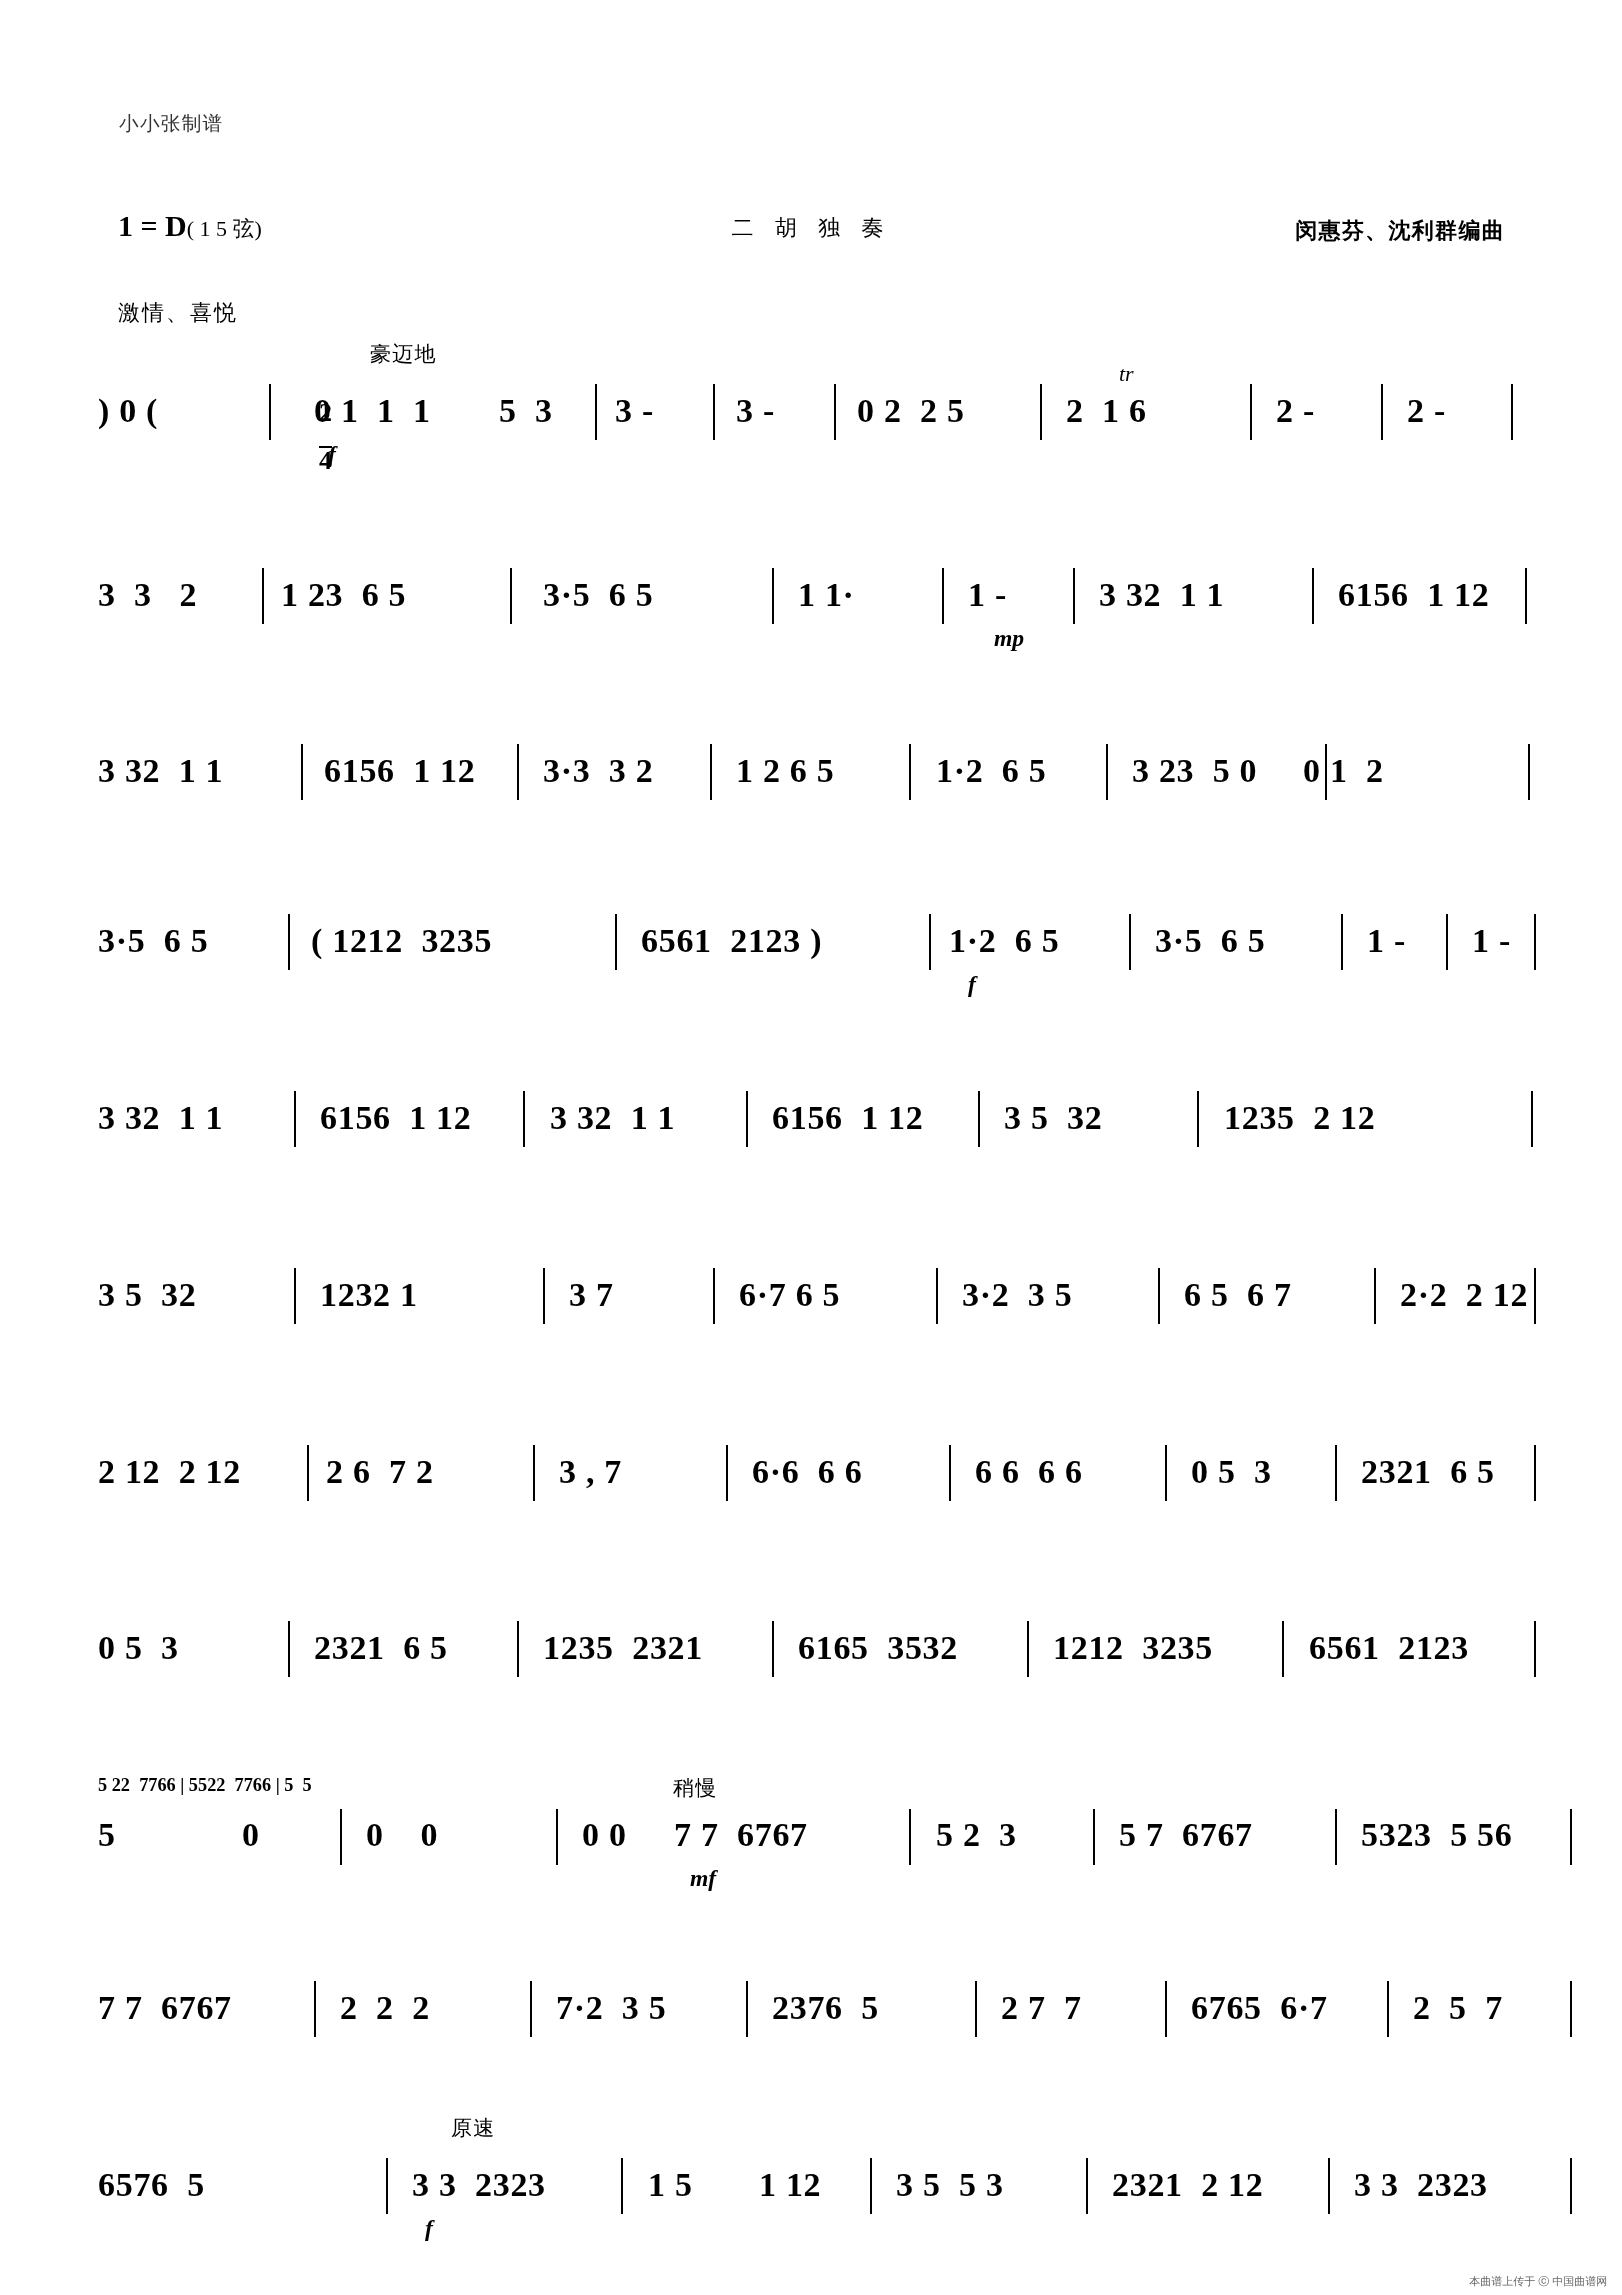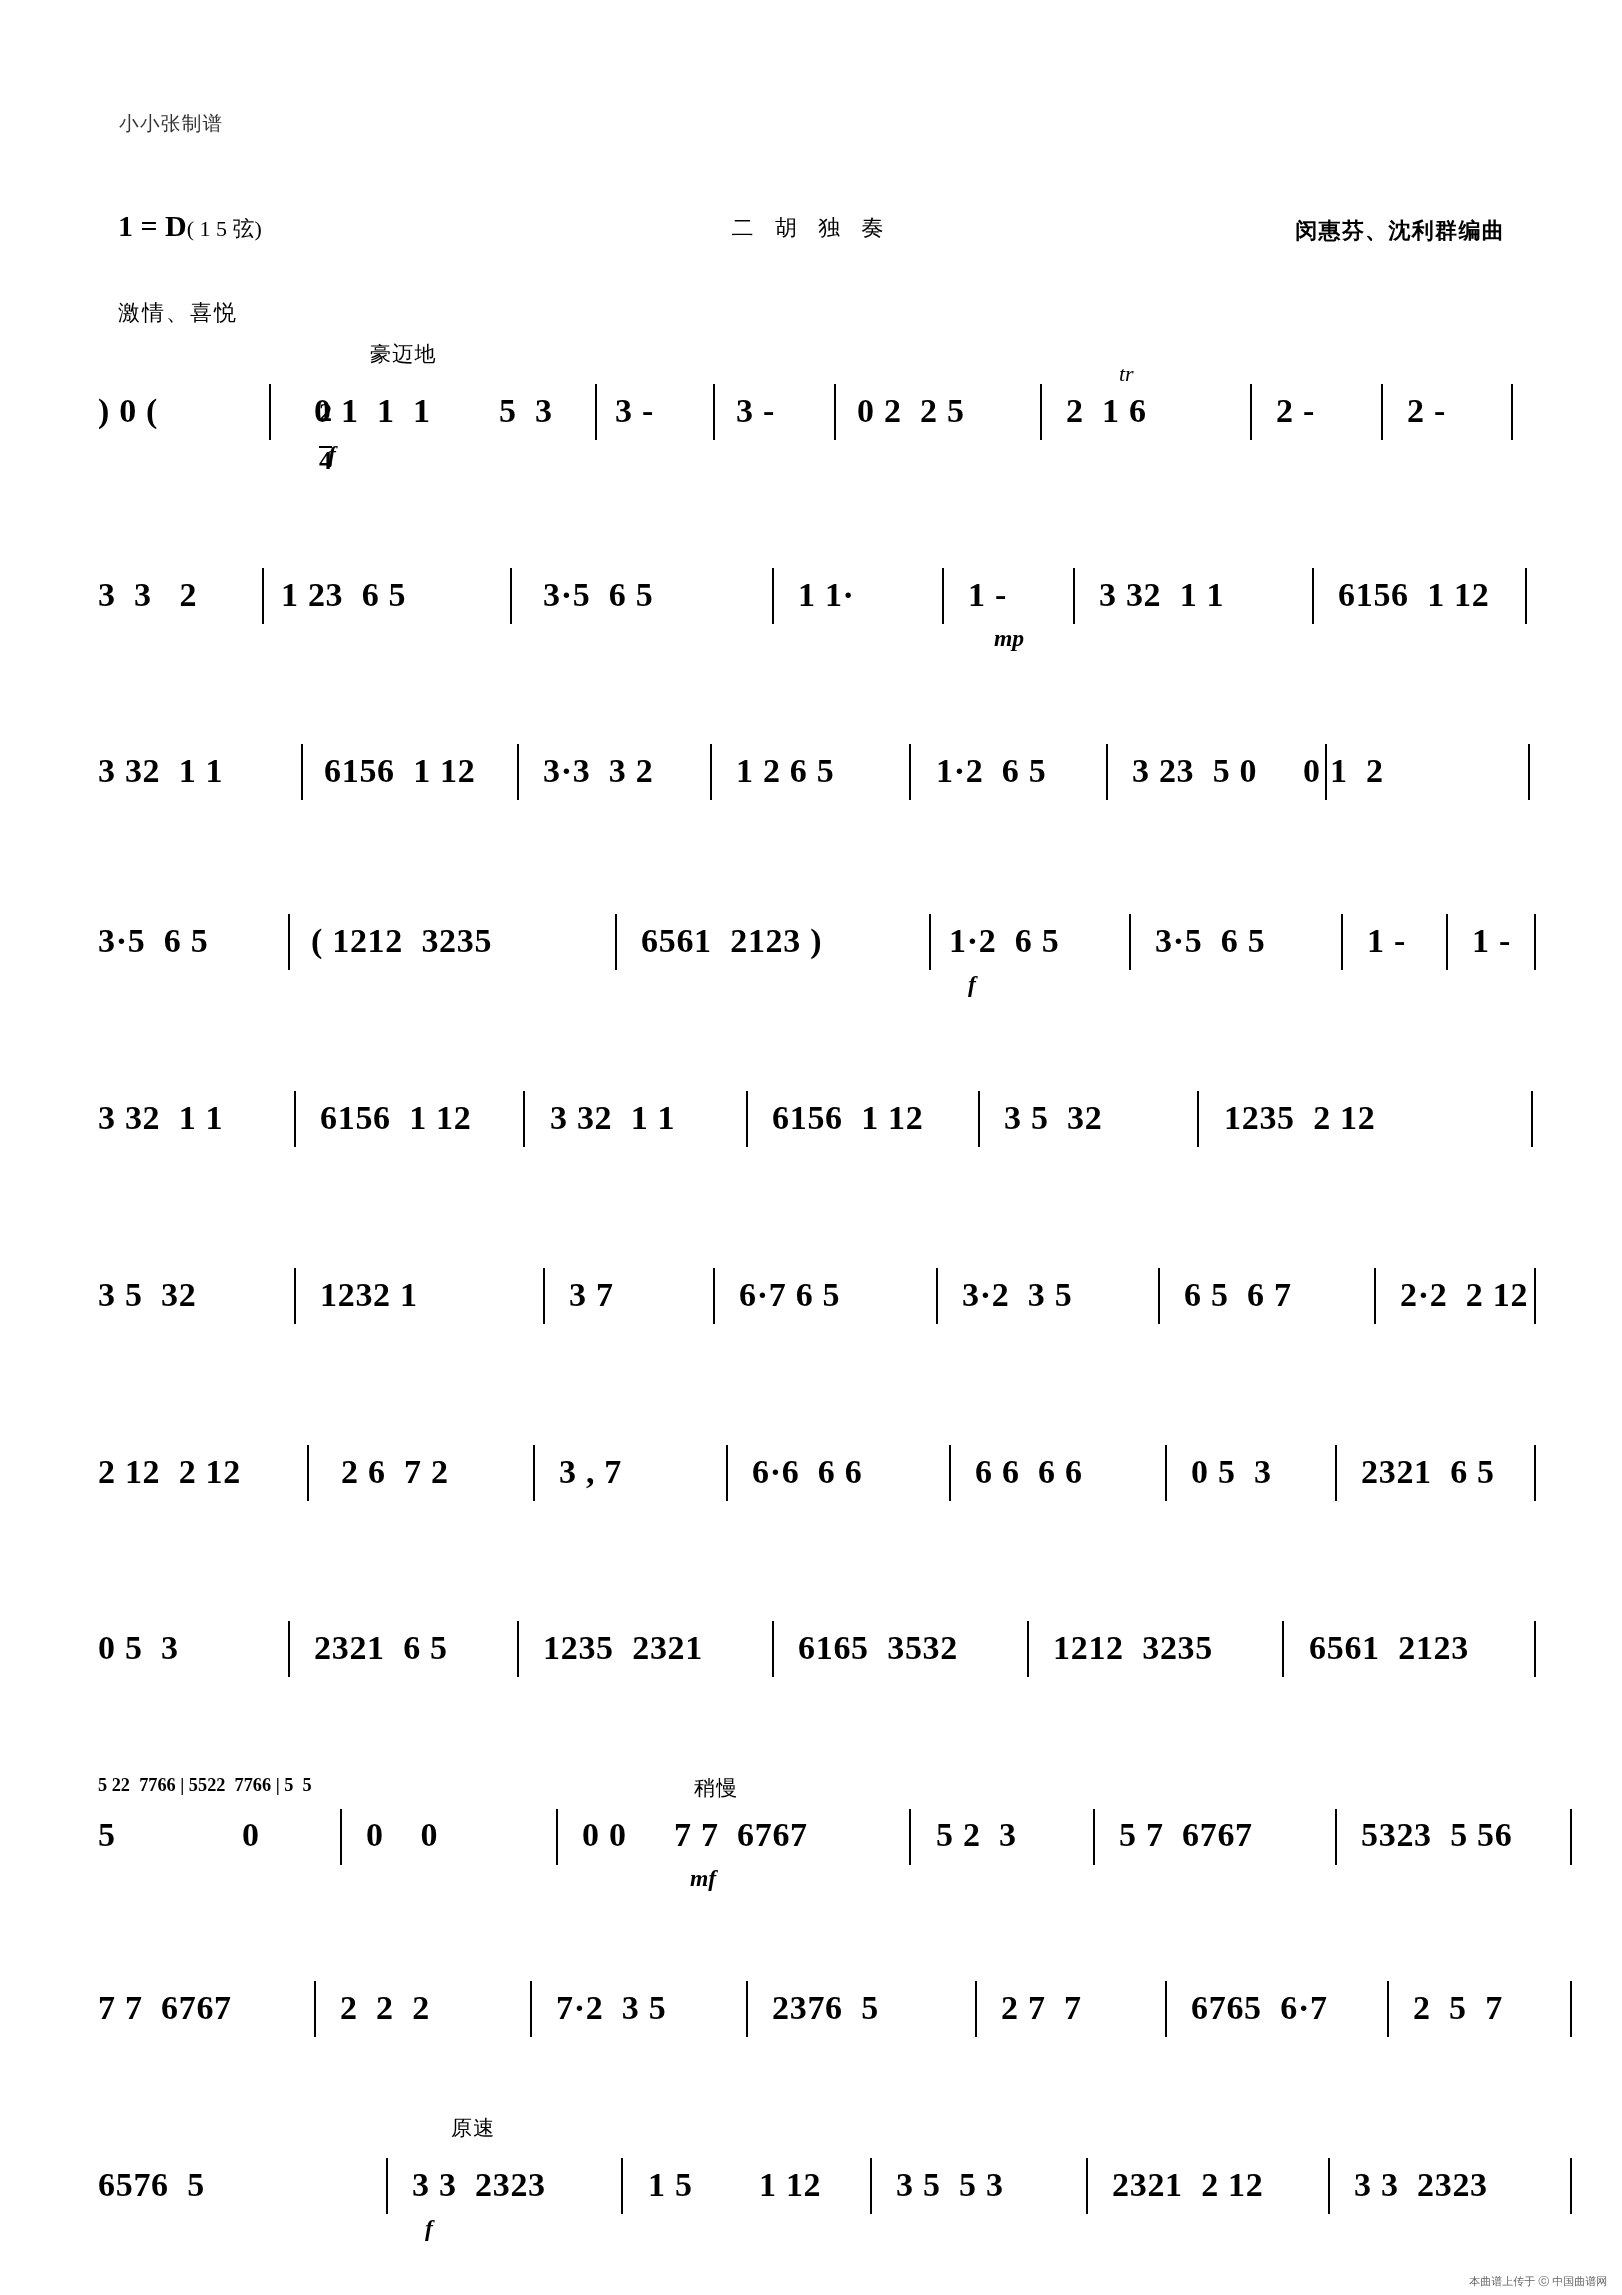--- a/index.html
+++ b/index.html
@@ -150,21 +150,21 @@
     <div class="bar" style="left:1060px;top:18.3px;height:56px;"></div>
     <div class="run" style="left:1086px;top:26px;">6 5  6 7</div>
     <div class="bar" style="left:1276px;top:18.3px;height:56px;"></div>
     <div class="run" style="left:1302px;top:26px;">2·2  2 12</div>
     <div class="bar" style="left:1436px;top:18.3px;height:56px;"></div>
   </div>
 
   <div class="sys" style="top:1427px;">
     <div class="run" style="left:0px;top:26px;">2 12  2 12</div>
     <div class="bar" style="left:209px;top:18.3px;height:56px;"></div>
-    <div class="run" style="left:243px;top:26px;text-align:center;">2 6  7 2</div>
+    <div class="run" style="left:228px;top:26px;text-align:center;">2 6  7 2</div>
     <div class="bar" style="left:435px;top:18.3px;height:56px;"></div>
     <div class="run" style="left:461px;top:26px;">3 , 7</div>
     <div class="bar" style="left:628px;top:18.3px;height:56px;"></div>
     <div class="run" style="left:654px;top:26px;">6·6  6 6</div>
     <div class="bar" style="left:851px;top:18.3px;height:56px;"></div>
     <div class="run" style="left:877px;top:26px;">6 6  6 6</div>
     <div class="bar" style="left:1067px;top:18.3px;height:56px;"></div>
     <div class="run" style="left:1093px;top:26px;">0 5  3</div>
     <div class="bar" style="left:1237px;top:18.3px;height:56px;"></div>
     <div class="run" style="left:1263px;top:26px;">2321  6 5</div>
@@ -182,21 +182,21 @@
     <div class="bar" style="left:929px;top:18.3px;height:56px;"></div>
     <div class="run" style="left:955px;top:26px;">1212  3235</div>
     <div class="bar" style="left:1184px;top:18.3px;height:56px;"></div>
     <div class="run" style="left:1211px;top:26px;">6561  2123</div>
     <div class="bar" style="left:1436px;top:18.3px;height:56px;"></div>
   </div>
 
   <div class="sys" style="top:1780px;">
     <div class="runsm" style="left:0px;top:-5.2px;font-size:18.3px;font-weight:bold;">5 22  7766 | 5522  7766 | 5  5</div>
     <div class="tempo" style="left:589px;top:-6.5px;"></div>
-    <div class="tempo" style="left:596px;top:-6.5px;text-align:center;">稍慢</div>
+    <div class="tempo" style="left:575px;top:-6.5px;text-align:center;">稍慢</div>
 
     <div class="run" style="left:0px;top:36px;">5</div>
     <div class="run" style="left:144px;top:36px;">0</div>
     <div class="bar" style="left:242px;top:29.4px;height:56px;"></div>
     <div class="run" style="left:268px;top:36px;">0    0</div>
     <div class="bar" style="left:458px;top:29.4px;height:56px;"></div>
     <div class="run" style="left:484px;top:36px;">0 0</div>
     <div class="run" style="left:576px;top:36px;">7 7  6767</div>
     <div class="dyn" style="left:592px;top:85px;">mf</div>
     <div class="bar" style="left:811px;top:29.4px;height:56px;"></div>

